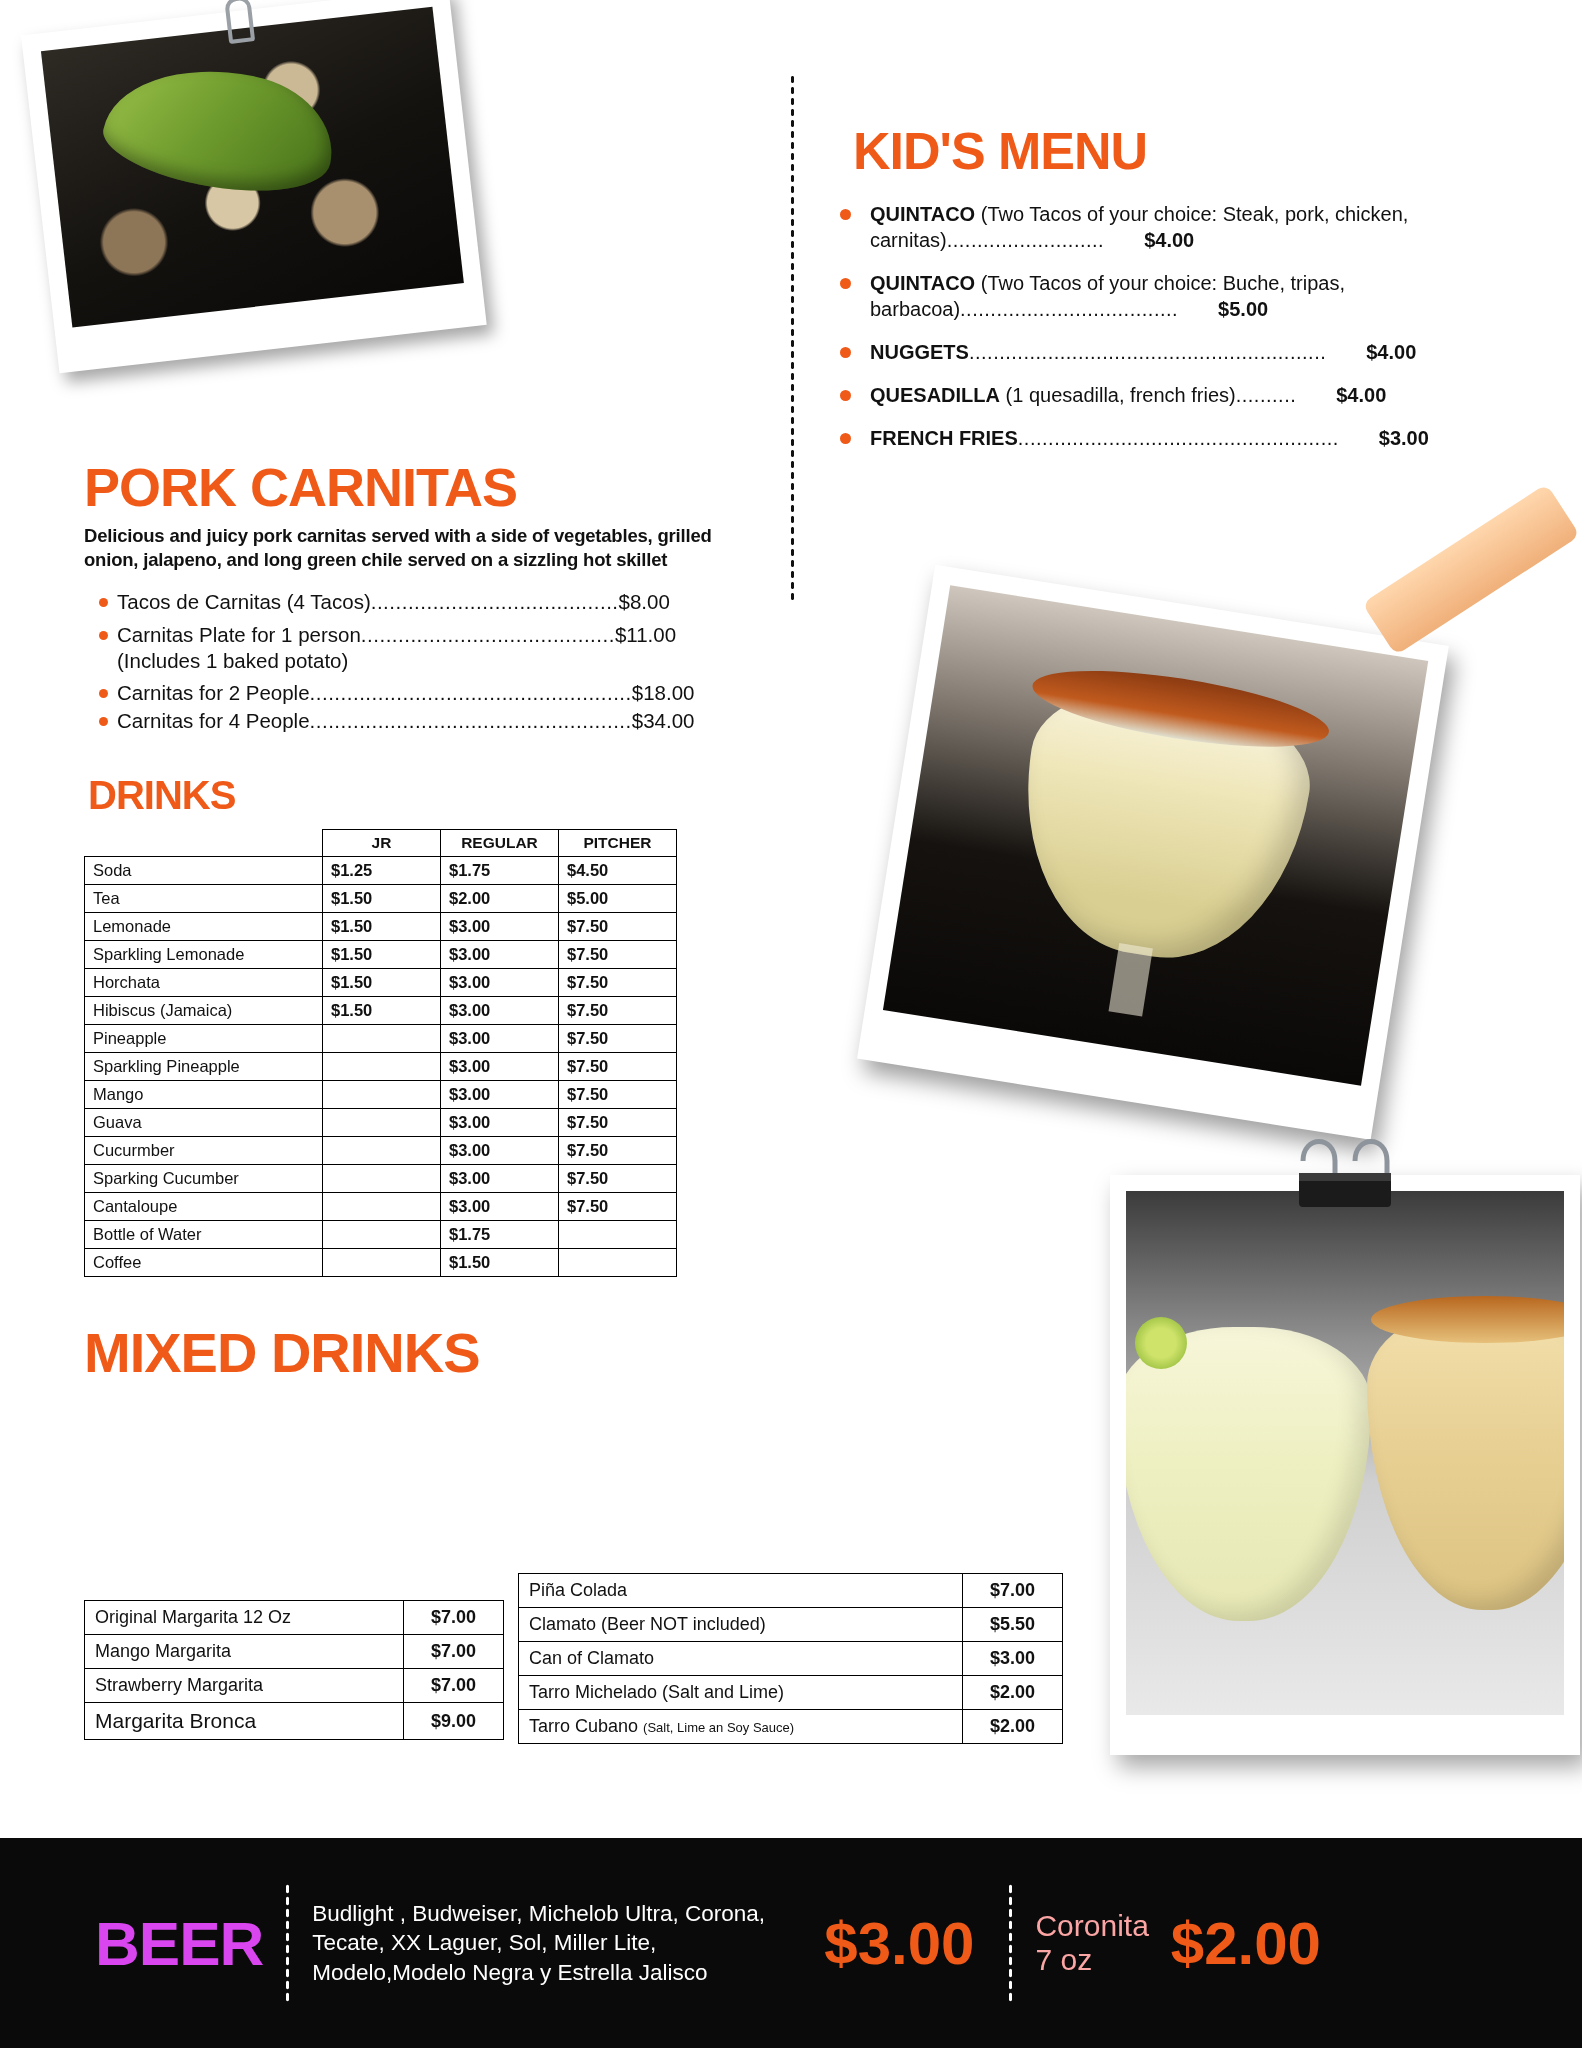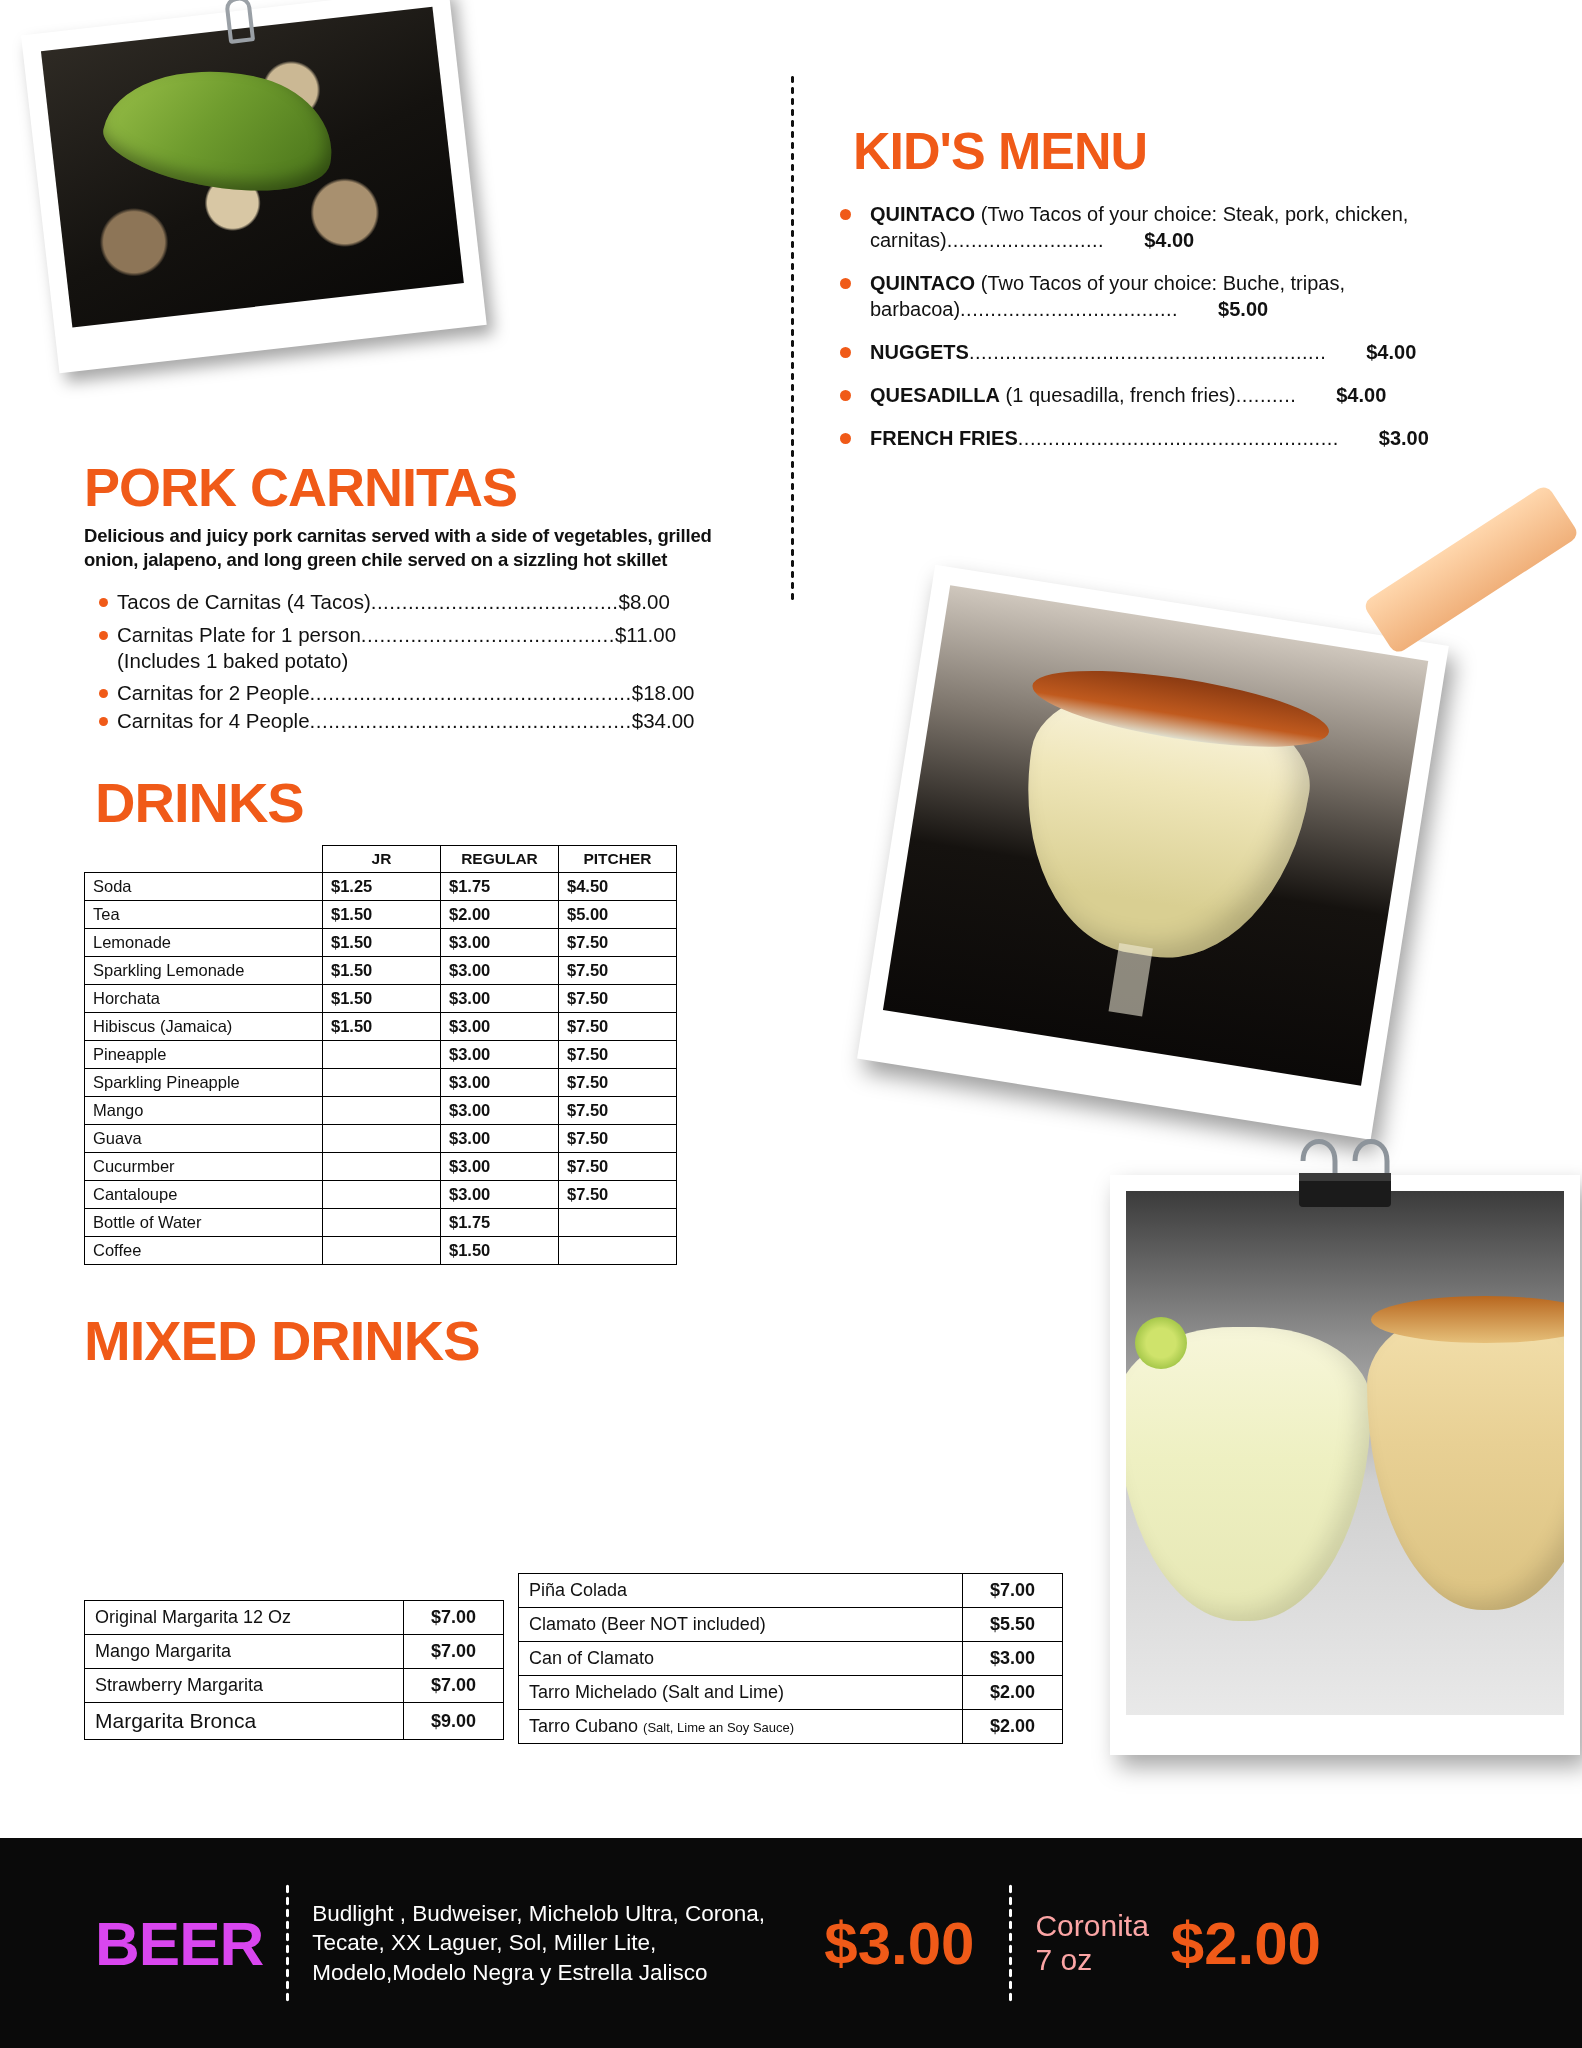--- a/index.html
+++ b/index.html
@@ -107,21 +107,21 @@
     left: 2px;
     top: 9px;
     width: 9px;
     height: 9px;
     background: #f05a18;
     border-radius: 50%;
   }
   .dots { letter-spacing: 0.5px; }
 
   
-  .drinks-title { font-size: 56px; margin: 0 0 14px 11px; }
+  .drinks-title { font-size: 40px; margin: 0 0 14px 4px; }
   table.grid {
     border-collapse: collapse;
     font-size: 16.5px;
   }
   table.grid td, table.grid th {
     border: 1px solid #000000;
     padding: 4px 8px;
     font-weight: 400;
     white-space: nowrap;
   }
@@ -450,20 +450,26 @@
             <td class="price">$7.50</td>
           </tr>
         <tr>
             <td class="name">Guava</td>
             <td class="price"></td>
             <td class="price">$3.00</td>
             <td class="price">$7.50</td>
           </tr>
         <tr>
             <td class="name">Cucurmber</td>
+            <td class="price"></td>
+            <td class="price">$3.00</td>
+            <td class="price">$7.50</td>
+          </tr>
+        <tr>
+            <td class="name">Sparking Cucumber</td>
             <td class="price"></td>
             <td class="price">$3.00</td>
             <td class="price">$7.50</td>
           </tr>
         <tr>
             <td class="name">Cantaloupe</td>
             <td class="price"></td>
             <td class="price">$3.00</td>
             <td class="price">$7.50</td>
           </tr>

